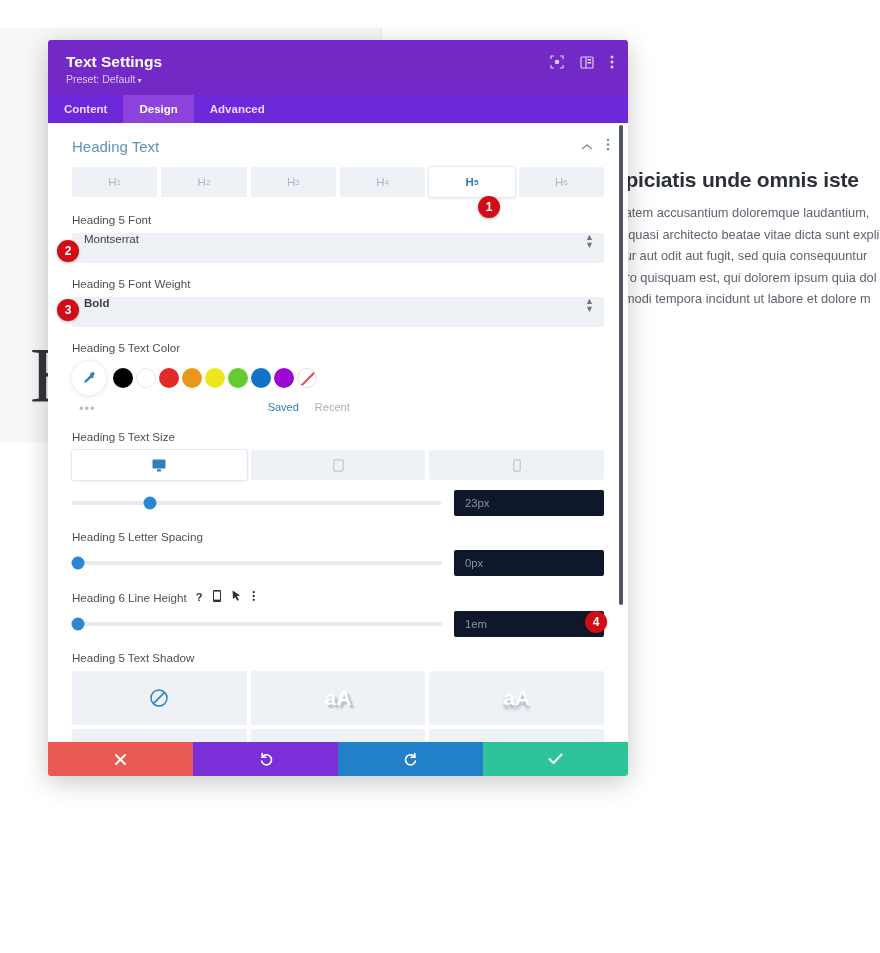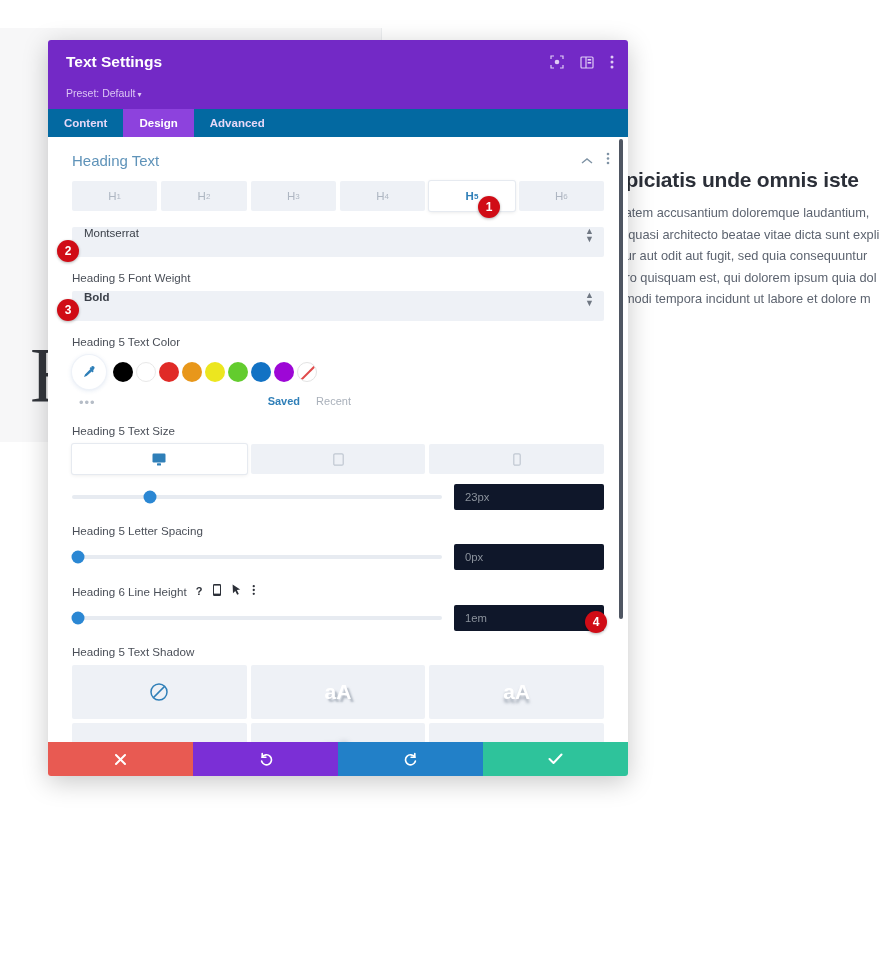--- a/index.html
+++ b/index.html
@@ -45,27 +45,27 @@
     box-shadow: 0 6px 26px rgba(0,0,0,.22);
     border-radius: 3px; overflow: hidden;
     display: flex; flex-direction: column;
   }
   .modal-header {
     background: #7329c6; padding: 12px 14px 10px 18px;
     display: flex; align-items: flex-start; justify-content: space-between;
     flex: none;
   }
   .mh-title { font-size: 15.5px; font-weight: bold; color: #ffffff; line-height: 1.25; }
-  .mh-preset { font-size: 10.5px; color: #dcc6f4; margin-top: 16px; }
+  .mh-preset { font-size: 10.5px; color: #dcc6f4; margin-top: 2px; }
   .mh-preset .caret { font-size: 8px; margin-left: 2px; }
   .mh-icons { display: flex; align-items: center; gap: 16px; padding-top: 3px; }
   .mh-icons .ic { color: #e0cdf5; display: flex; align-items: center; }
 
   .tabs {
-    background: #0369a1; display: flex; flex: none; height: 28px;
+    background: #6d28d9; display: flex; flex: none; height: 28px;
   }
   .tab {
     padding: 0 16px; height: 28px; line-height: 28px;
     font-size: 11.5px; color: #e7d9f8; font-weight: bold; cursor: pointer;
   }
   .tab.active { background: #8d42dd; color: #ffffff; }
 
   .modal-body {
     flex: 1; overflow: hidden; position: relative; background: #ffffff;
   }
@@ -138,21 +138,21 @@
   }
   .swatch.none::after{
     content:""; position:absolute; left:-3px; top:8px; width:28px; height:2px;
     background:#e04b4b; transform: rotate(-45deg);
   }
   .dots3 { font-size: 13px; color: #b6bdc7; letter-spacing: 1px; margin-left: 7px; margin-top: 6px;}
   .palette-foot {
     display: flex; align-items: center; gap: 16px; margin-top: 6px;
     padding-left: 172px; font-size: 11px;
   }
-  .saved-lnk { color: #2f7fb8; cursor: pointer; font-weight: bold; }
+  .saved-lnk { color: #2f7fb8; cursor: pointer; }
   .recent-lnk { color: #a9b0ba; cursor: pointer; }
 
   
   .slider-row { display: flex; align-items: center; gap: 12px; }
   .track {
     flex: 1; height: 4px; background: #e7ebf1; border-radius: 2px; position: relative;
     cursor: pointer;
   }
   .knob {
     position: absolute; top: 50%; width: 13px; height: 13px; border-radius: 50%;
@@ -305,20 +305,21 @@
               <span>H</span>
               <sub>5</sub>
             </div>
           <div class="htab">
               <span>H</span>
               <sub>6</sub>
             </div>
         </div>
 
         <div class="field">
+          <div class="field-label">Heading 5 Font</div>
           <div class="select">
             <span>Montserrat</span>
             <span class="arrows">▲<br>▼</span>
           </div>
         </div>
 
         <div class="field">
           <div class="field-label">Heading 5 Font Weight</div>
           <div class="select bold">
             <span>Bold</span>

